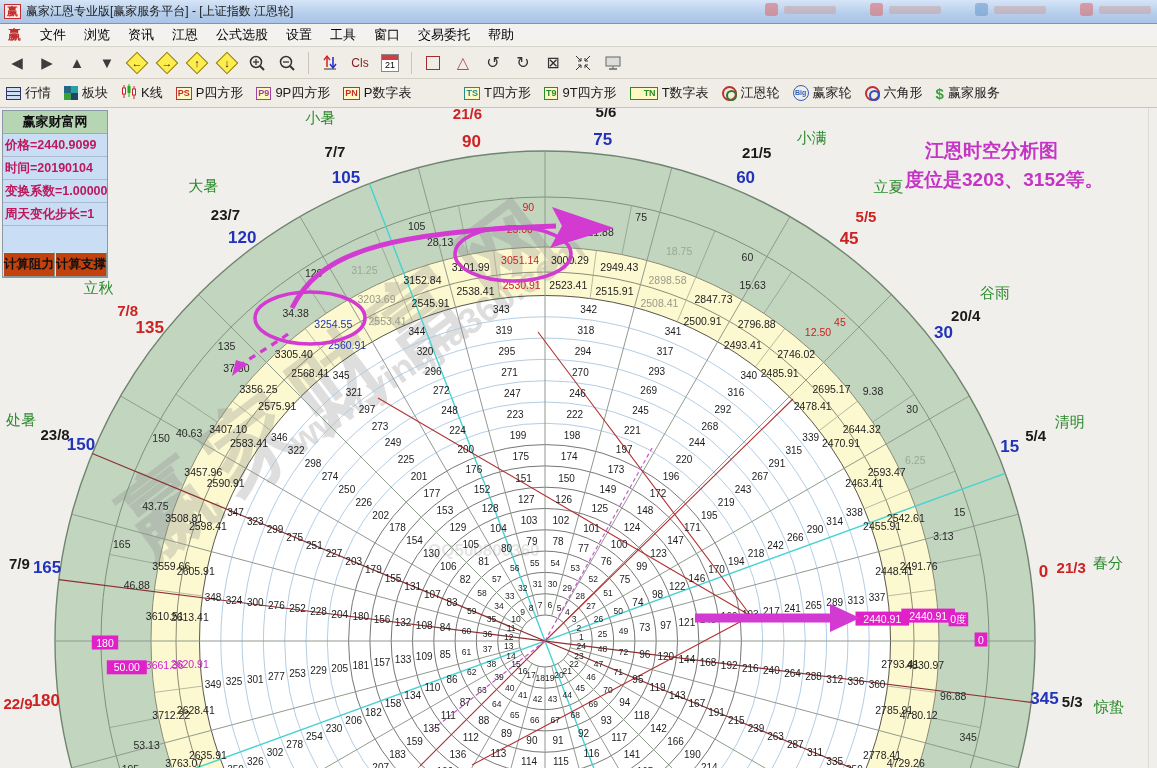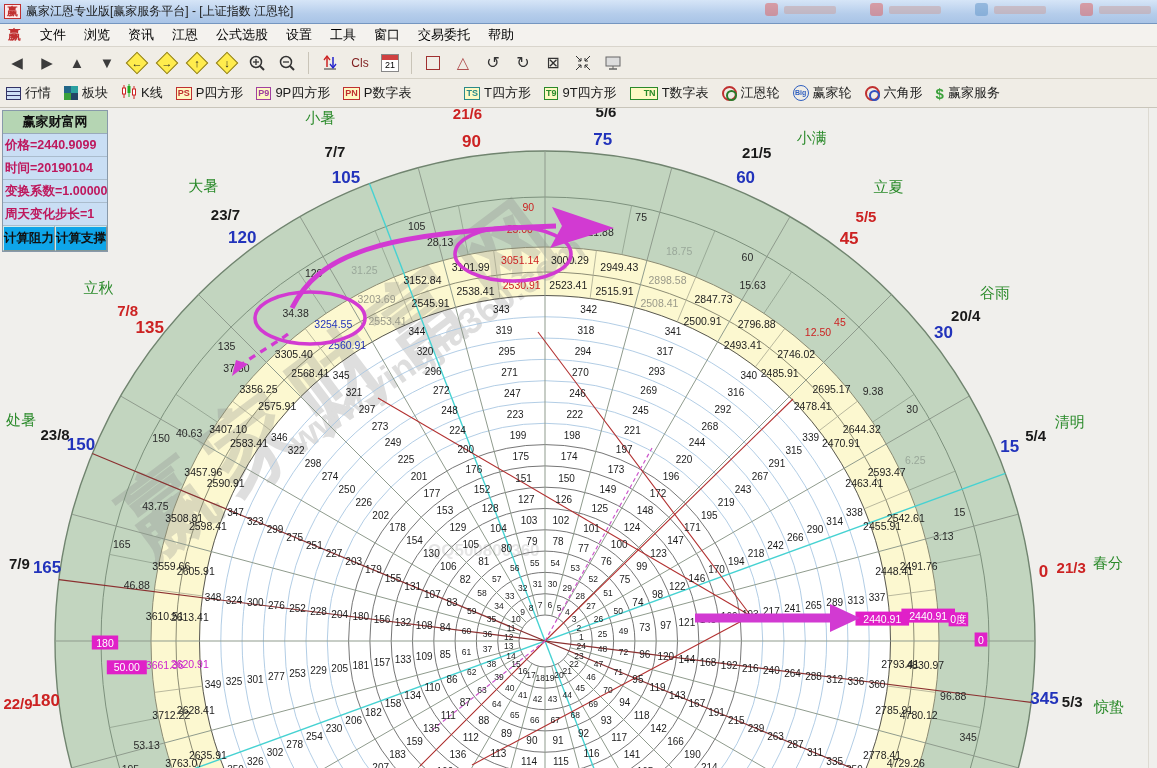--- a/index.html
+++ b/index.html
@@ -61,22 +61,22 @@
   .dollar { color:#3aa03a; font-weight:bold; font-size:15px; }
 
   
   .panel { position:absolute; left:2px; top:110px; width:106px; z-index:5; font-weight:bold;
     border:1px solid #8899aa; background:#c9def4; }
   .panel .hdr { background:#b5d5b3; color:#111; text-align:center; font-size:13px;
     padding:2px 0; border-bottom:1px solid #9ab; }
   .panel .row { color:#be185d; font-size:12.5px; padding:2.5px 2px; border-bottom:1px solid #aabccd;
     white-space:nowrap; overflow:hidden; }
   .panel .btns { display:flex; }
-  .panel .btns div { flex:1; background:#0ea5e9; border:1px outset #cfeaea; color:#111;
-    font-size:12.5px; text-align:center; padding:3px 0; cursor:default; }
+  .panel .btns div { flex:1; background:#c2410c; border:1px outset #cfeaea; color:#111;
+    font-size:12.5px; text-align:center; padding:3px 0; cursor:default;margin-top:26px; }
 
   
   .anno { position:absolute; left:905px; top:136px; width:250px; z-index:6;
     color:#c535c5; font-size:19px; font-weight:bold; line-height:29px; }
   .anno div:first-child { padding-left:20px; }
 
   .rightedge { position:absolute; top:0; right:8px; width:1px; height:768px; background:#dddad2; z-index:2; }
 </style>
 </head>
 <body>
@@ -951,16 +951,18 @@
     <div class="row">时间=20190104</div>
     <div class="row">变换系数=1.00000</div>
     <div class="row">周天变化步长=1</div>
     <div class="btns">
       <div>计算阻力</div>
       <div>计算支撑</div>
     </div>
   </div>
 
   <div class="anno">
+    <div>江恩时空分析图</div>
+    <div>度位是3203、3152等。</div>
   </div>
 
   <div class="rightedge"></div>
 </div>
 
 </body></html>

